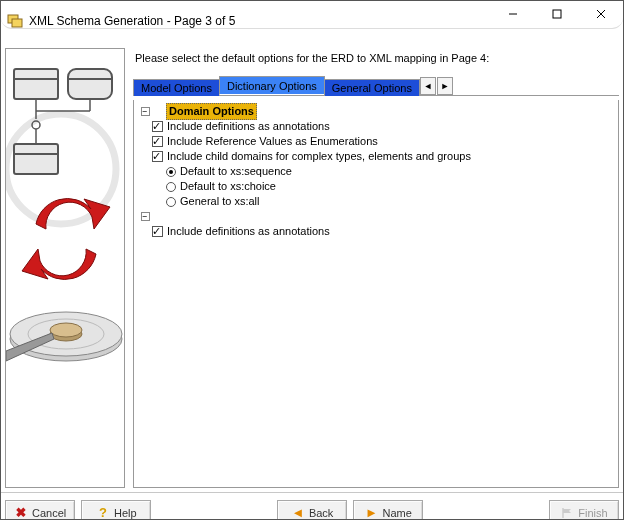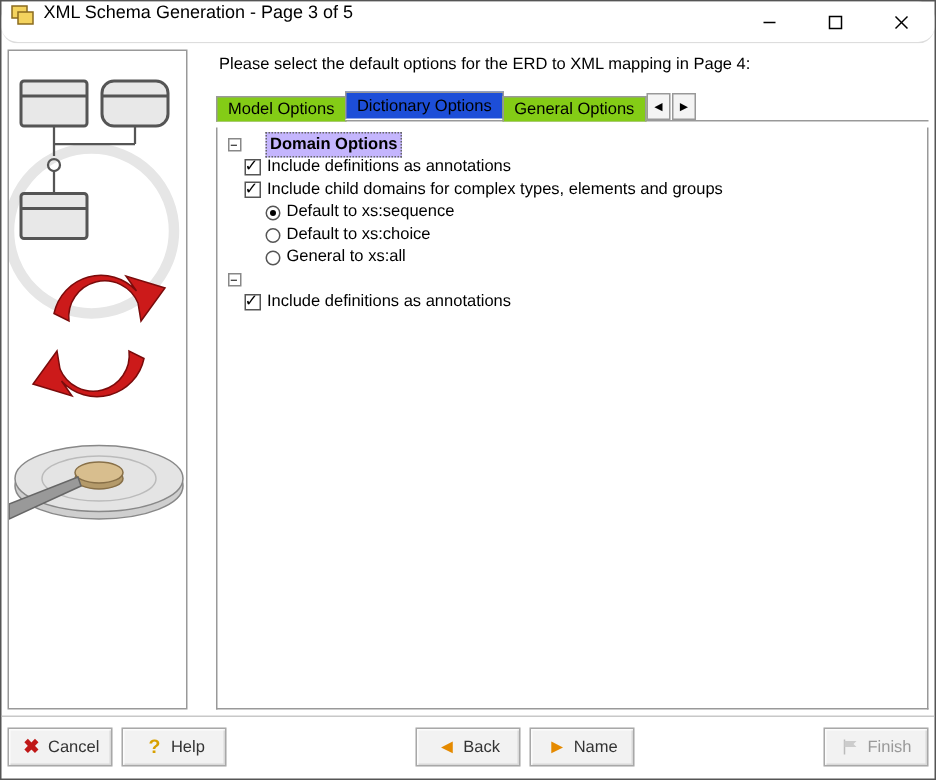--- a/index.html
+++ b/index.html
@@ -12,21 +12,21 @@
     height: 520px;
     overflow: hidden;
     border: 1px solid #555;
   }
   
   .titlebar {
     height: 28px;
     background: #fff;
     border-bottom: 1px solid #ddd;
     display: flex;
-    align-items: flex-start;
+    align-items: flex-end;
     padding: 0 0 0 6px;
     border-radius: 11px;
   }
   .titlebar .titleicon {
     width: 16px; height: 16px;
     margin-right: 6px;
     display: inline-flex; align-items: center; justify-content: center;
   }
   .titlebar .title {
     flex: 1;
@@ -37,21 +37,22 @@
     width: 44px; height: 28px;
     display: flex; align-items: center; justify-content: center;
     font-size: 10px;
     color: #000;
   }
   
   .content {
     display: flex;
     height: 448px;
     padding: 4px;
-    gap: 19px;
+    gap: 8px;
+    margin-top: 15px;
   }
   .sidebar {
     width: 120px;
     height: 100%;
     border: 1px solid #999;
     background: #fff;
     position: relative;
     overflow: hidden;
   }
   .sidebar svg { position: absolute; top:0; left:0; }
@@ -70,28 +71,28 @@
     align-items: flex-end;
     height: 22px;
     border-bottom: 1px solid #999;
     position: relative;
   }
   .tab {
     border: 1px solid #999;
     border-bottom: none;
     padding: 2px 7px;
     font-size: 11px;
-    background: #84cc16;
+    background: #1d4ed8;
     margin-right: -1px;
     position: relative;
     top: 1px;
     white-space: nowrap;
   }
   .tab.selected {
-    background: #1d4ed8;
+    background: #3b82f6;
     border-bottom: 1px solid #fff;
     top: 0px;
     padding-top: 3px;
   }
   .tabscroll {
     width: 16px; height: 18px;
     border: 1px solid #999;
     margin-left: 1px;
     display: flex; align-items: center; justify-content: center;
     background: #f4f4f4;
@@ -144,21 +145,21 @@
     top: 2px; left: 2px;
     width: 4px; height: 4px;
     border-radius: 50%;
     background: #000;
   }
   .grouplabel {
     font-weight: bold;
     padding: 0 2px;
   }
   .grouplabel.hl {
-    background: #c4b5fd;
+    background: #eab308;
     border: 1px dotted #666;
   }
   
   .buttonbar {
     height: 40px;
     border-top: 1px solid #c8c8c8;
     padding: 6px 4px;
     display: flex;
     align-items: center;
     gap: 6px;
@@ -261,20 +262,25 @@
         <span class="grouplabel hl">Domain Options</span>
       </div>
       <div class="row">
         <span class="gutter"></span>
         <span class="chk checked"></span>
         <span>Include definitions as annotations</span>
       </div>
       <div class="row">
         <span class="gutter"></span>
         <span class="chk checked"></span>
+        <span>Include Reference Values as Enumerations</span>
+      </div>
+      <div class="row">
+        <span class="gutter"></span>
+        <span class="chk checked"></span>
         <span>Include child domains for complex types, elements and groups</span>
       </div>
       <div class="row">
         <span class="gutter"></span>
           <span class="gutter"></span>
         <span class="radio selected"></span>
         <span>Default to xs:sequence</span>
       </div>
       <div class="row">
         <span class="gutter"></span>

